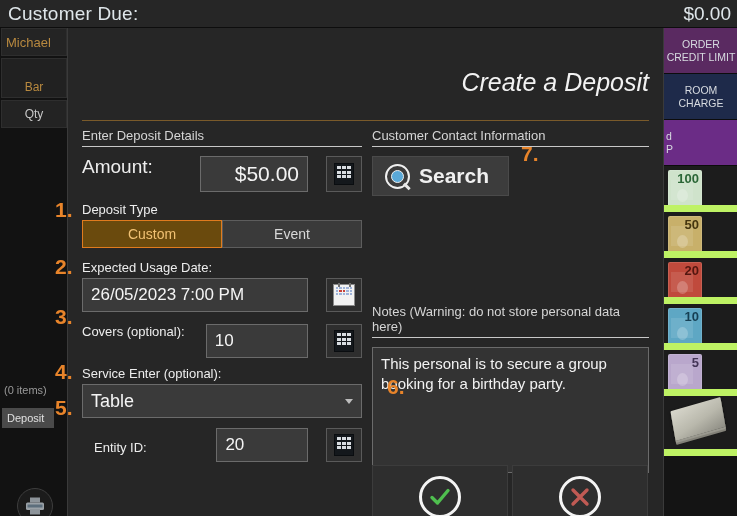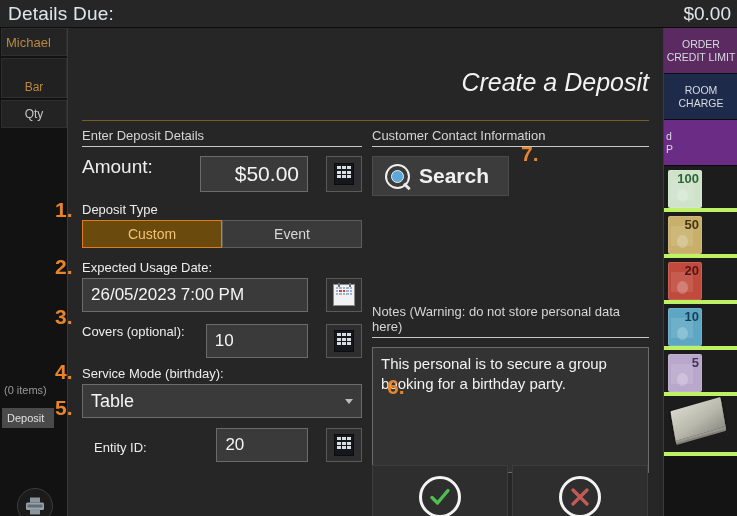--- a/index.html
+++ b/index.html
@@ -62,21 +62,21 @@
     background: #141414;
     border-left: 1px solid #3a3a3a;
   }
   .rr-btn {
     width: 74px; display: flex; align-items: center; justify-content: center;
     text-align: center; color: #d7dbe0; font-size: 10.5px; line-height: 1.15;
     border-bottom: 1px solid #0c0c0c;
     overflow: hidden;
   }
   .rr-cash {
-    width: 74px; height: 46px; border-bottom: 4px solid #bef264;
+    width: 74px; height: 46px; border-bottom: 7px solid #bef264;
     background: #1c1c1c; position: relative; overflow: hidden;
   }
   .note {
     position: absolute; left: 4px; top: 4px; width: 34px; height: 38px;
     border-radius: 2px; display: flex; align-items: flex-start; justify-content: flex-end;
     padding: 1px 3px 0 0; font-size: 13px; font-weight: bold;
     box-shadow: inset 0 0 0 1px rgba(255,255,255,.12);
   }
   .note .denom { opacity: .92; }
   .note .oval {
@@ -190,21 +190,21 @@
     position: absolute; color: #e8842a; font-size: 21px; font-weight: bold;
     font-family: "Liberation Sans", sans-serif;
   }
 </style>
 </head>
 <body>
 
 <div class="screen">
 
   <div class="topbar">
-    <span class="bal-label">Details Due:</span>
+    <span class="bal-label">Customer Due:</span>
     <span class="bal-value">$0.00</span>
   </div>
 
   <div class="left-rail">
     <div class="lr-cell name">
       <span>Michael</span>
     </div>
     <div class="lr-cell tall">
       <span>Bar</span>
     </div>
@@ -356,21 +356,21 @@
                 <i></i>
                 <i></i>
                 <i></i>
                 <i></i>
                 <i></i>
               </span>
           </span>
         </span>
       </div>
 
-      <div class="fld-label">Service Mode (birthday):</div>
+      <div class="fld-label">Service Enter (optional):</div>
       <div class="selbox" style="margin-bottom:10px">
         <span>Table</span>
         <span class="caret"></span>
       </div>
 
       <div class="row">
         <span class="fld-label" style="width:108px;margin:12px">Entity ID:</span>
         <span class="inputbox" style="width:104px">20</span>
         <span class="iconbtn">
           <span class="calc">

